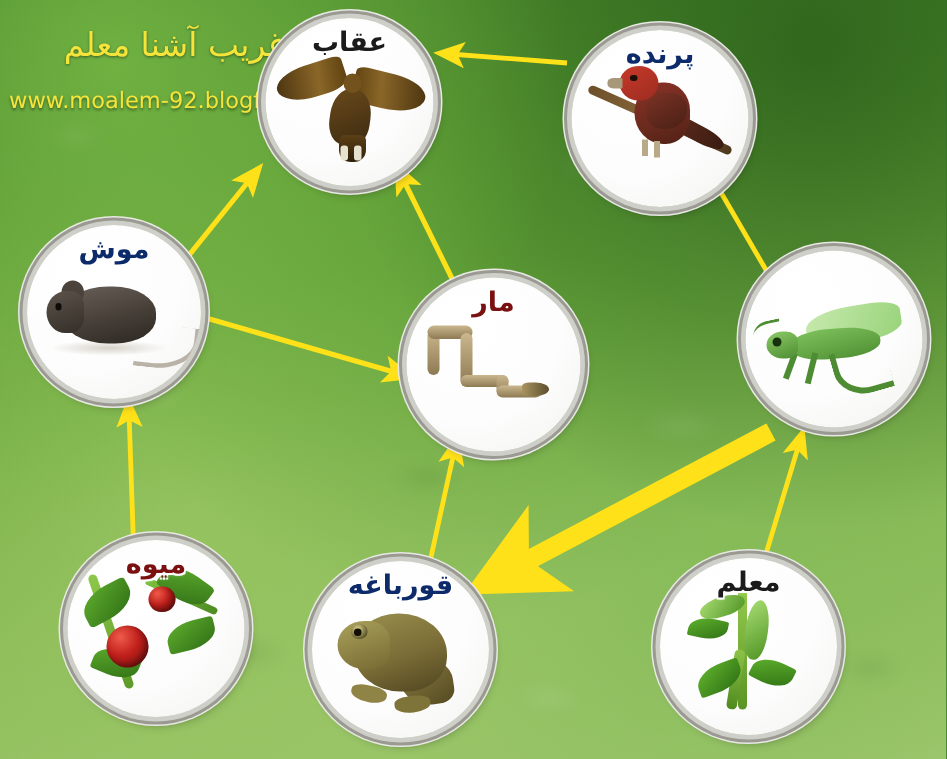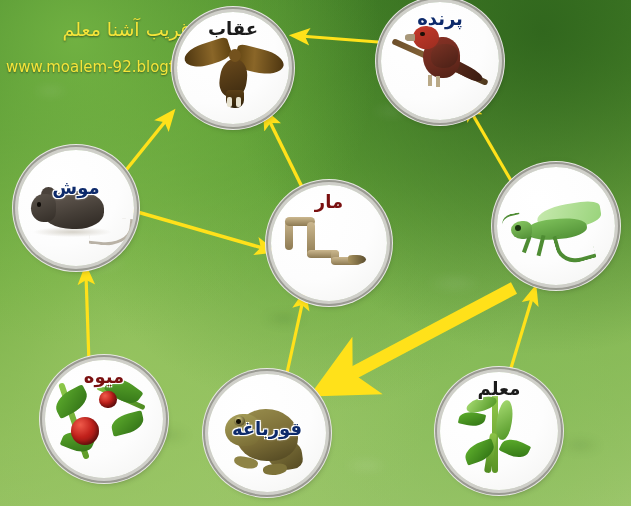--- a/index.html
+++ b/index.html
@@ -36,21 +36,21 @@
     filter:blur(5px);
     pointer-events:none;
   }
   #arrows{position:absolute;inset:0;}
   .watermark{
     position:absolute;color:#f5e53a;white-space:nowrap;
     text-shadow:0 1px 2px rgba(0,0,0,.45);
     font-family:"DejaVu Sans", sans-serif;
   }
   #wm-title{
-    left:10px;top:18px;font-size:19px;direction:rtl;
+    left:10px;top:18px;font-size:22px;direction:rtl;
     width:180px;text-align:right;letter-spacing:1px;
   }
   #wm-url{left:6px;top:58px;font-size:15px;}
   .node{
     position:absolute;border-radius:50%;
     background:
       radial-gradient(circle at 34% 28%, #ffffff 0%, #fdfdfd 55%, #f2f2f0 100%);
     box-shadow:
       0 0 0 3px #cfcfc9,
       0 0 0 5px #9a9a92,
@@ -218,21 +218,21 @@
         <div class="eagle-wingR"></div>
       <div class="eagle-body"></div>
         <div class="eagle-head"></div>
       <div class="eagle-tail"></div>
       <div class="eagle-legL"></div>
         <div class="eagle-legR"></div>
     </div>
     <div class="node-label" style="color:#1b1b1b;">عقاب</div>
   </div>
 
-  <div class="node" style="left:381px;top:2px;width:118px;height:118px;">
+  <div class="node" style="left:381px;top:20px;width:118px;height:118px;">
     <div class="art">
       <div class="bird-branch"></div>
       <div class="bird-tail"></div>
       <div class="bird-body"></div>
       <div class="bird-wing"></div>
       <div class="bird-head"></div>
       <div class="bird-beak"></div>
       <div class="bird-eye"></div>
       <div class="bird-footL"></div>
         <div class="bird-footR"></div>
@@ -242,21 +242,21 @@
 
   <div class="node" style="left:18px;top:150px;width:116px;height:116px;">
     <div class="art">
       <div class="mouse-shadow"></div>
       <div class="mouse-tail"></div>
       <div class="mouse-body"></div>
       <div class="mouse-ear"></div>
       <div class="mouse-head"></div>
       <div class="mouse-eye"></div>
     </div>
-    <div class="node-label" style="color:#0d2a6b;margin-top:21px;">موش</div>
+    <div class="node-label" style="color:#0d2a6b;">موش</div>
   </div>
 
   <div class="node" style="left:271px;top:185px;width:116px;height:116px;">
     <div class="art">
       <div class="snake-seg" style="left:12%;top:30%;width:7%;height:26%;"></div>
       <div class="snake-seg" style="left:12%;top:28%;width:26%;height:7%;"></div>
       <div class="snake-seg" style="left:31%;top:32%;width:7%;height:30%;"></div>
       <div class="snake-seg" style="left:31%;top:56%;width:28%;height:7%;"></div>
       <div class="snake-seg" style="left:52%;top:56%;width:7%;height:12%;"></div>
       <div class="snake-seg" style="left:52%;top:62%;width:26%;height:7%;"></div>
@@ -295,21 +295,21 @@
   <div class="node" style="left:208px;top:374px;width:118px;height:118px;">
     <div class="art">
       <div class="frog-legBack"></div>
       <div class="frog-body"></div>
       <div class="frog-head"></div>
       <div class="frog-eye"></div>
       <div class="frog-pupil"></div>
       <div class="frog-footL"></div>
       <div class="frog-footR"></div>
     </div>
-    <div class="node-label" style="color:#0d2a6b;margin-top:38px;">قورباغه</div>
+    <div class="node-label" style="color:#0d2a6b;">قورباغه</div>
   </div>
 
   <div class="node" style="left:440px;top:372px;width:118px;height:118px;">
     <div class="art">
       <div class="pl-stem"></div>
       <div class="pl-stem-b"></div>
       <div class="pl-pod" style="left:48%;top:24%;width:13%;height:34%;transform:rotate(8deg);"></div>
       <div class="pl-pod" style="left:22%;top:22%;width:26%;height:11%;transform:rotate(-18deg);"></div>
       <div class="pl-leaf" style="left:20%;top:60%;width:26%;height:15%;transform:rotate(-20deg);"></div>
       <div class="pl-leaf" style="left:52%;top:58%;width:24%;height:14%;transform:rotate(26deg);"></div>

